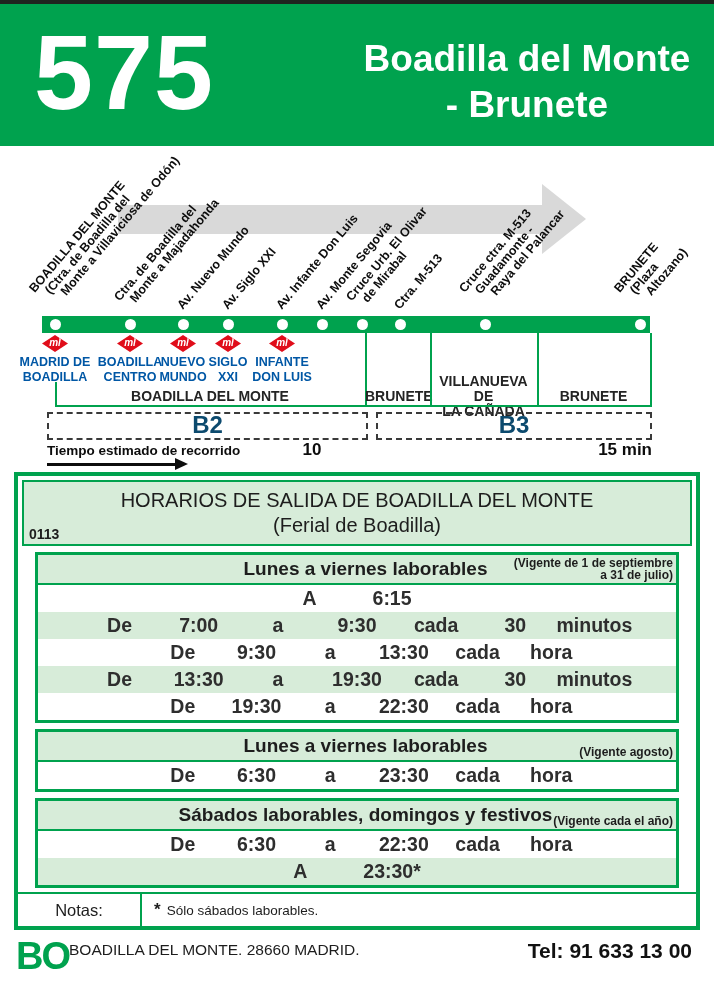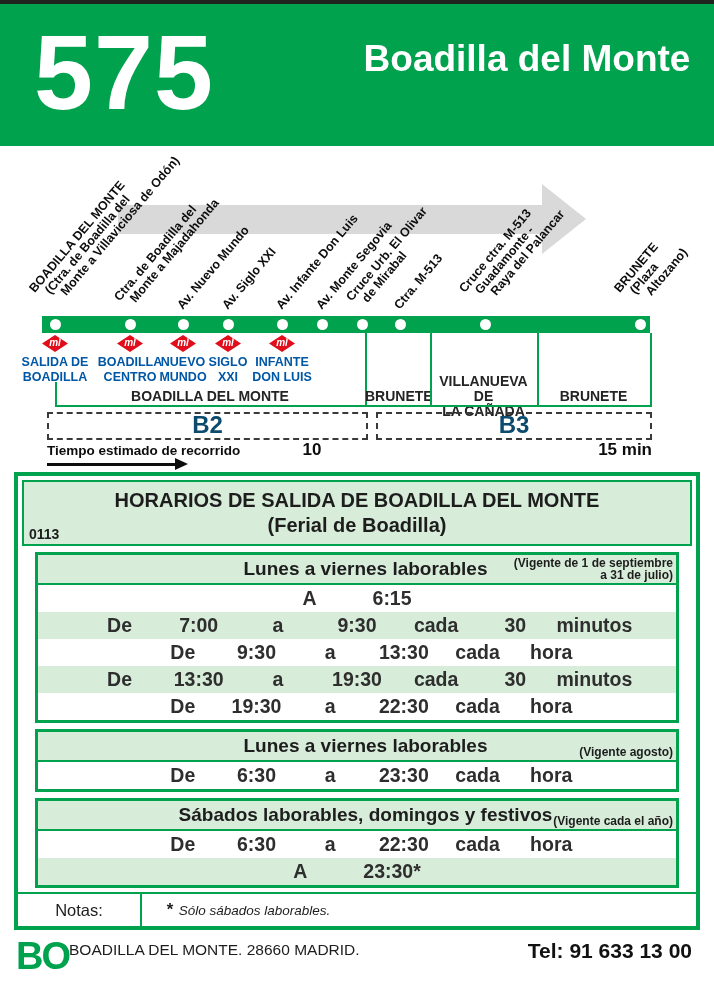--- a/index.html
+++ b/index.html
@@ -48,76 +48,77 @@
   .tt-arrow-head{position:absolute;left:175px;top:308px;width:0;height:0;
     border-left:13px solid #0d0d0d;border-top:6px solid transparent;border-bottom:6px solid transparent;}
   .tt-mid{position:absolute;left:288px;top:290px;width:48px;text-align:center;font-size:17px;font-weight:bold;color:#0d0d0d;}
   .tt-end{position:absolute;left:574px;top:290px;width:78px;text-align:right;font-size:17px;font-weight:bold;color:#0d0d0d;}
 
   
   .board{position:absolute;left:14px;top:472px;width:686px;height:458px;border:4px solid var(--green);
     box-sizing:border-box;background:#fff;}
   .board-header{position:relative;margin:4px;height:62px;background:var(--lightgreen);
     border:2px solid var(--green);text-align:center;}
-  .board-title{font-size:20px;font-weight:bold;color:var(--ink);line-height:25px;padding-top:6px;}
+  .board-title{font-size:20px;font-weight:normal;color:var(--ink);line-height:25px;padding-top:6px;}
   .board-code{position:absolute;left:5px;bottom:2px;font-size:14px;font-weight:bold;color:var(--ink);}
   .section{margin:6px 17px 0;border:3px solid var(--green);}
   .section-header{position:relative;height:28px;background:var(--lightgreen);border-bottom:2px solid var(--green);}
   .section-title{text-align:center;font-size:19px;font-weight:bold;color:var(--ink);line-height:28px;padding-left:17px;}
   .section-validity{position:absolute;right:3px;bottom:2px;text-align:right;font-size:12px;font-weight:bold;
     color:var(--ink);line-height:12px;margin-left:28px;}
   .row{display:flex;align-items:center;height:27px;font-size:19.5px;font-weight:bold;color:#2e2e2e;background:#fff;}
   .row.alt{background:var(--lightgreen);}
   .row span{flex:1;text-align:center;}
   .row.c7{padding:0 42px;}
   .row.c6{padding:0 88px 0 108px;}
   .row.c2{justify-content:center;gap:56px;}
   .row.c2 span{flex:none;}
   .notes{position:absolute;left:0;right:0;bottom:0;height:32px;border-top:2px solid var(--green);
     display:flex;align-items:center;background:#fff;}
   .notes-label{width:122px;text-align:center;font-size:16.5px;color:var(--ink);}
   .notes-divider{width:2px;align-self:stretch;background:var(--green);}
-  .notes-text{padding-left:24px;font-size:13.5px;color:var(--ink);font-style:italic;}
+  .notes-text{padding-left:12px;font-size:13.5px;color:var(--ink);}
   .notes-text .ast{font-weight:bold;font-size:17px;margin-right:6px;}
 
   
   .footer{position:absolute;left:16px;top:938px;width:682px;display:flex;align-items:flex-start;}
   .bo{font-size:38px;font-weight:bold;color:var(--green);line-height:36px;letter-spacing:-2px;}
   .addr{font-size:15.5px;color:var(--ink);line-height:20px;padding-top:2px;}
   .addr b{font-weight:bold;}
   .tel{margin-left:auto;font-size:21px;font-weight:bold;color:#111;padding-top:1px;padding-right:6px;white-space:nowrap;}
 </style>
 </head>
 <body>
 
 <div class="top-strip"></div>
 
 <div class="masthead">
   <div class="line-number">575</div>
   <div class="destination">
     <div>Boadilla del Monte</div>
+    <div>- Brunete</div>
   </div>
 </div>
 
 <div class="diagram">
   <div class="flow-arrow-band"></div>
   <div class="flow-arrow-head"></div>
   <div class="route-band"></div>
   <div id="route-layer">
       <div class="stop-dot" style="left: 50px;"></div>
       <div class="stop-label" style="left: 57px;">
         <div class="rot">
           <div style="padding-left: 0px;">BOADILLA DEL MONTE</div>
           <div style="padding-left: 9px;">(Ctra. de Boadilla del</div>
           <div style="padding-left: 18px;">Monte a Villaviciosa de Odón)</div>
         </div>
       </div>
       <div class="ml-logo" style="left: 42px;">ml</div>
       <div class="ml-name" style="left: 10px;">
-        <div>SALIDA DE</div>
+        <div>MADRID DE</div>
         <div>BOADILLA</div>
       </div>
       <div class="stop-dot" style="left: 125px;"></div>
       <div class="stop-label" style="left: 132px;">
         <div class="rot">
           <div style="padding-left: 0px;">Ctra. de Boadilla del</div>
           <div style="padding-left: 9px;">Monte a Majadahonda</div>
         </div>
       </div>
       <div class="ml-logo" style="left: 117px;">ml</div>

